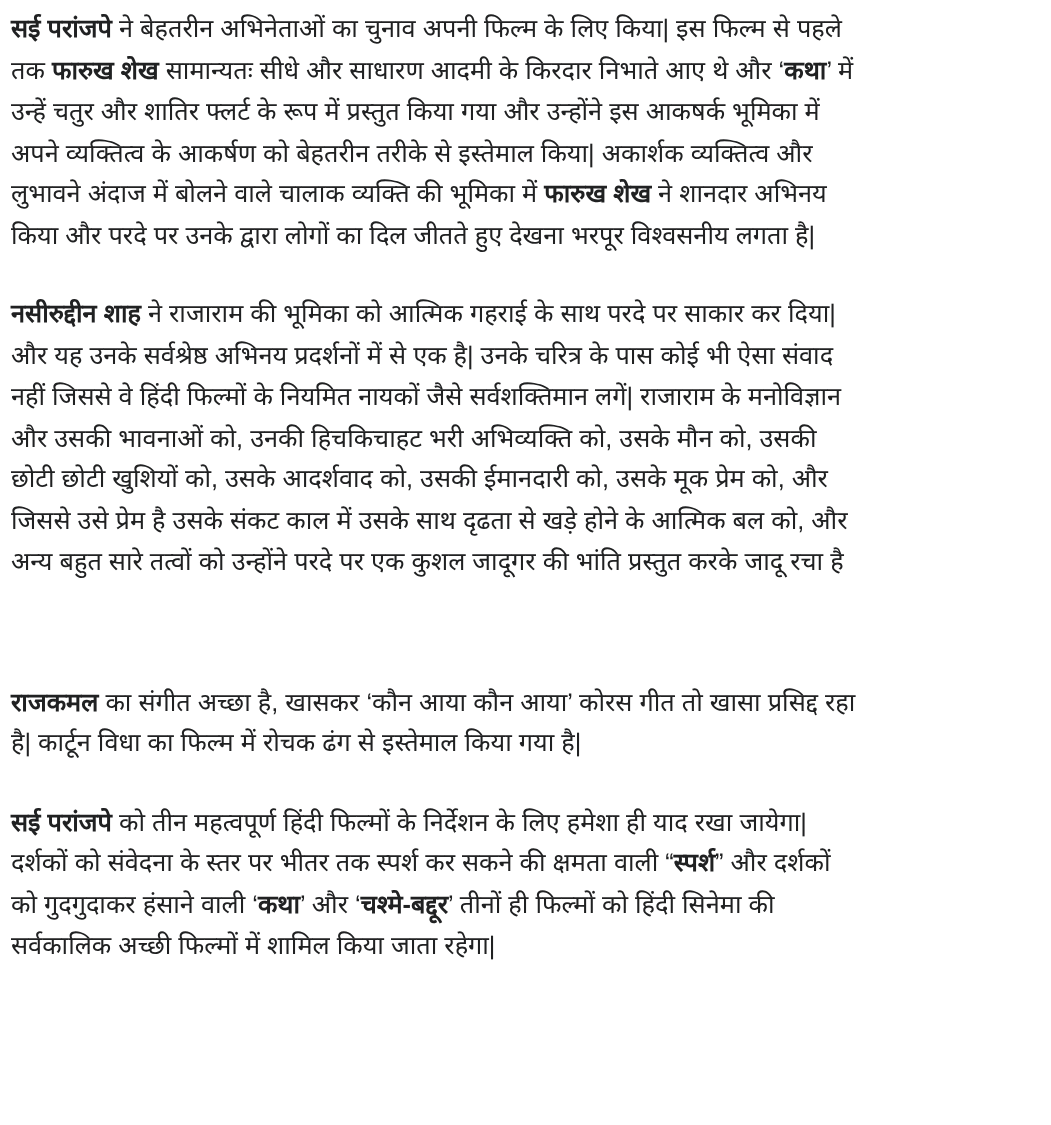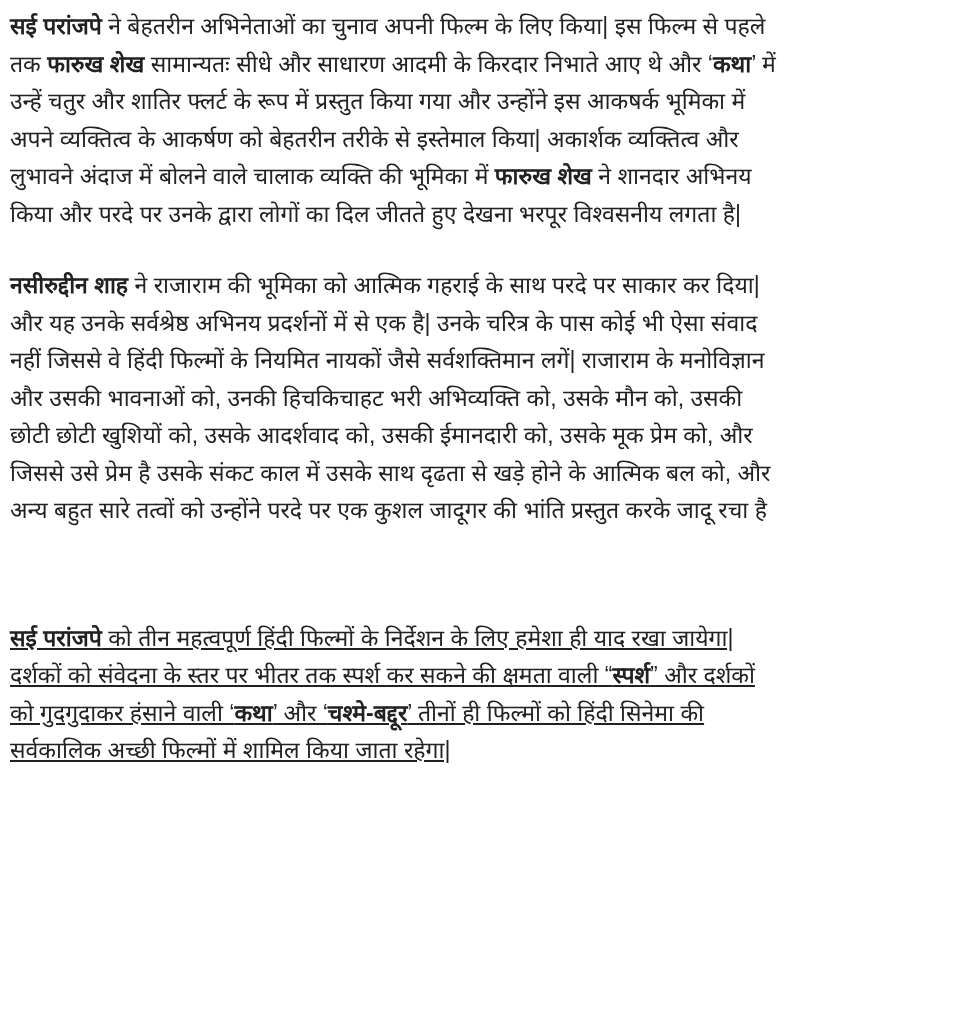--- a/index.html
+++ b/index.html
@@ -20,35 +20,35 @@
     text-align: left;
     overflow: hidden;
   }
   .para {
     margin: 0 0 34px 0;
     padding: 0;
     font-weight: 400;
   }
   .para:last-child {
     margin-bottom: 0;
-    text-decoration: underline;
   }
   .para b {
     font-weight: 700;
     color: #202122;
   }
   .para-spacer {
     height: 56px;
     margin: 0;
     padding: 0;
   }
 </style>
 </head>
 <body>
 
 <div class="page">
   <div>
       <p class="para"><b>सई परांजपे</b><span> ने बेहतरीन अभिनेताओं का चुनाव अपनी फिल्म के लिए किया| इस फिल्म से पहले तक </span><b>फारुख शेख</b><span> सामान्यतः सीधे और साधारण आदमी के किरदार निभाते आए थे और ‘</span><b>कथा</b><span>’ में उन्हें चतुर और शातिर फ्लर्ट के रूप में प्रस्तुत किया गया और उन्होंने इस आकषर्क भूमिका में अपने व्यक्तित्व के आकर्षण को बेहतरीन तरीके से इस्तेमाल किया| अकार्शक व्यक्तित्व और लुभावने अंदाज में बोलने वाले चालाक व्यक्ति की भूमिका में </span><b>फारुख शेख</b><span> ने शानदार अभिनय किया और परदे पर उनके द्वारा लोगों का दिल जीतते हुए देखना भरपूर विश्वसनीय लगता है|</span></p>
       <p class="para"><b>नसीरुद्दीन शाह</b><span> ने राजाराम की भूमिका को आत्मिक गहराई के साथ परदे पर साकार कर दिया| और यह उनके सर्वश्रेष्ठ अभिनय प्रदर्शनों में से एक है| उनके चरित्र के पास कोई भी ऐसा संवाद नहीं जिससे वे हिंदी फिल्मों के नियमित नायकों जैसे सर्वशक्तिमान लगें| राजाराम के मनोविज्ञान और उसकी भावनाओं को, उनकी हिचकिचाहट भरी अभिव्यक्ति को, उसके मौन को, उसकी छोटी छोटी खुशियों को, उसके आदर्शवाद को, उसकी ईमानदारी को, उसके मूक प्रेम को, और जिससे उसे प्रेम है उसके संकट काल में उसके साथ दृढता से खड़े होने के आत्मिक बल को, और अन्य बहुत सारे तत्वों को उन्होंने परदे पर एक कुशल जादूगर की भांति प्रस्तुत करके जादू रचा है</span></p>
       <div class="para-spacer"></div>
+      <p class="para"><b>राजकमल</b><span> का संगीत अच्छा है, खासकर ‘कौन आया कौन आया’ कोरस गीत तो खासा प्रसिद्द रहा है| कार्टून विधा का फिल्म में रोचक ढंग से इस्तेमाल किया गया है|</span></p>
       <p class="para"><b>सई परांजपे</b><span> को तीन महत्वपूर्ण हिंदी फिल्मों के निर्देशन के लिए हमेशा ही याद रखा जायेगा| दर्शकों को संवेदना के स्तर पर भीतर तक स्पर्श कर सकने की क्षमता वाली “</span><b>स्पर्श</b><span>” और दर्शकों को गुदगुदाकर हंसाने वाली ‘</span><b>कथा</b><span>’ और ‘</span><b>चश्मे-बद्दूर</b><span>’ तीनों ही फिल्मों को हिंदी सिनेमा की सर्वकालिक अच्छी फिल्मों में शामिल किया जाता रहेगा|</span></p>
     </div>
 </div>
 
 </body></html>

